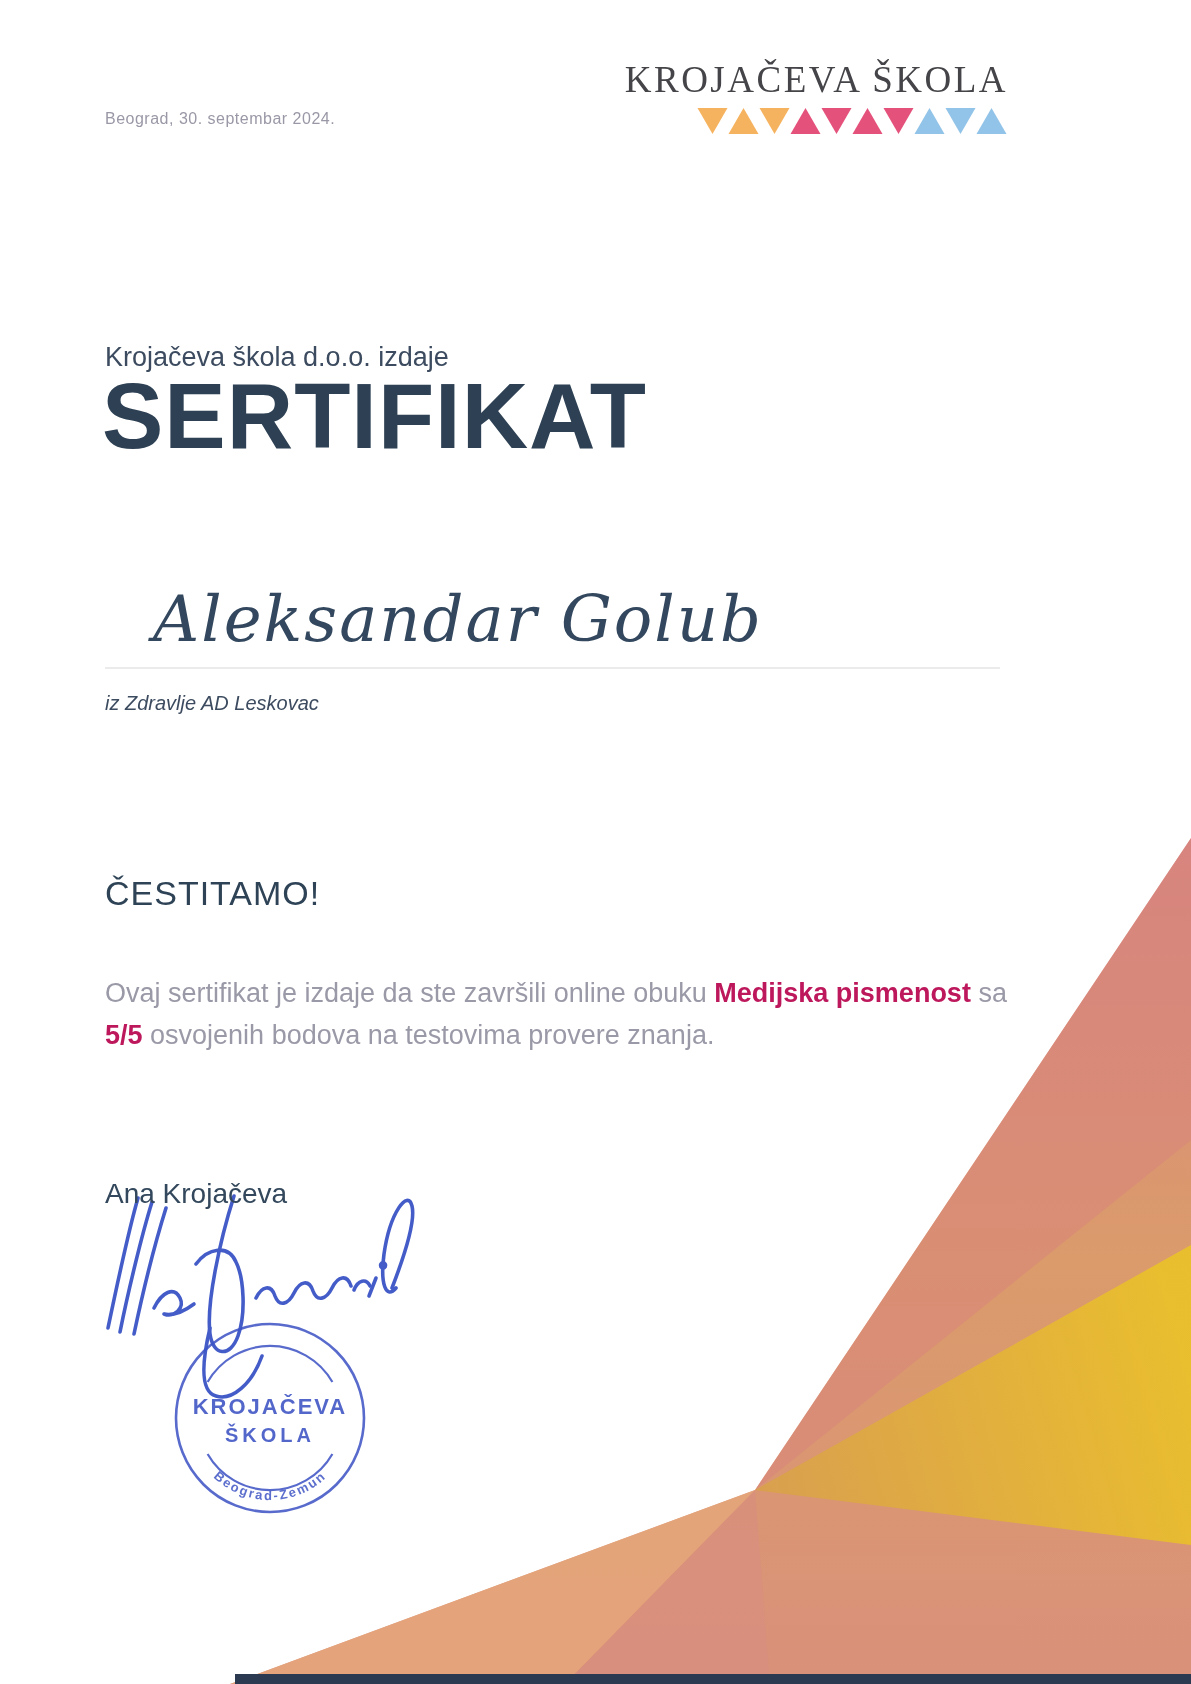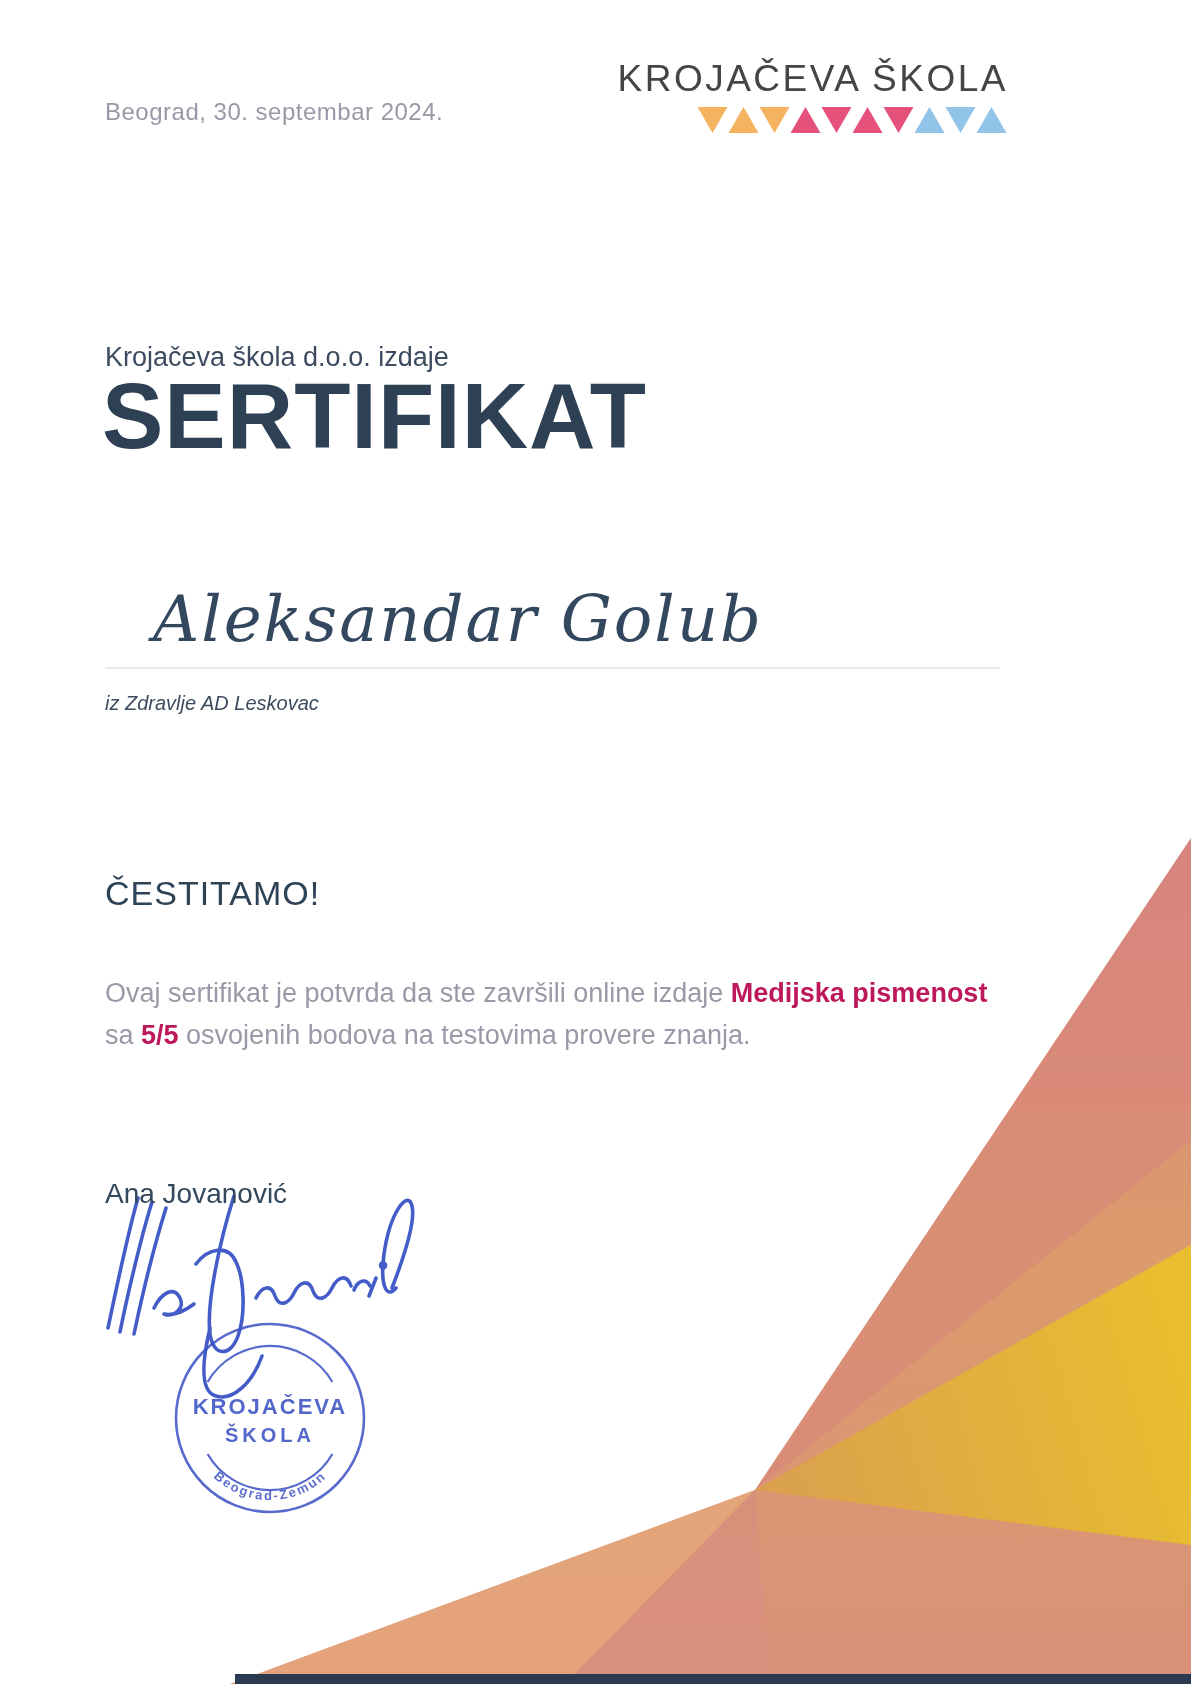--- a/index.html
+++ b/index.html
@@ -1,23 +1,23 @@
 <!DOCTYPE html>
 <html><head>
 <meta charset="utf-8">
 <style>
   html,body{margin:0;padding:0;background:#ffffff;}
   .page{
     position:relative; width:1191px; height:1684px; overflow:hidden;
     background:#ffffff; font-family:"Liberation Sans", sans-serif;
   }
   .abs{position:absolute;}
-  .date-line{left:105px; top:98px; font-size:24px; color:#9a98a6; letter-spacing:.5px;}
+  .date-line{left:105px; top:110px; font-size:16px; color:#9a98a6; letter-spacing:.5px;}
   .logo-wrap{right:183px; top:58px; text-align:right;}
-  .logo-title{font-size:37px; color:#454549; letter-spacing:2.5px; font-weight:500;}
+  .logo-title{font-size:37px; color:#454549; letter-spacing:2.5px; font-weight:500;font-family:Liberation Serif, serif;}
   .tri-band{margin-top:6px; display:block; margin-left:auto;}
   .issuer-line{left:105px; top:342px; font-size:27px; color:#3c4b5f;}
   .cert-title{left:102px; top:370px; font-size:92px; font-weight:800; color:#2e4154; letter-spacing:1px; line-height:1;}
   .recipient-name{
     left:105px; top:582px; font-size:64px; color:#33485e;
     font-family:"DejaVu Serif", serif; font-style:italic; letter-spacing:2px;margin-left:48px;
   }
   .name-underline{left:105px; top:667px; width:895px; height:2px; background:#ebebeb;}
   .recipient-origin{left:105px; top:692px; font-size:20px; color:#3c4b5f; font-style:italic;}
   .congrats{left:105px; top:874px; font-size:34px; color:#2e4356; letter-spacing:1px; font-weight:400;}
@@ -76,23 +76,23 @@
   </div>
 
   <div class="abs issuer-line content">Krojačeva škola d.o.o. izdaje</div>
   <div class="abs cert-title content">SERTIFIKAT</div>
 
   <div class="abs recipient-name content">Aleksandar Golub</div>
   <div class="abs name-underline content"></div>
   <div class="abs recipient-origin content">iz Zdravlje AD Leskovac</div>
 
   <div class="abs congrats content">ČESTITAMO!</div>
-  <p class="abs body-par content"><span>Ovaj sertifikat je potvrda da ste završili online izdaje </span><b>Medijska pismenost</b><span> sa  </span><b>5/5</b><span>  osvojenih bodova na testovima provere znanja.</span></p>
+  <p class="abs body-par content"><span>Ovaj sertifikat je izdaje da ste završili online obuku </span><b>Medijska pismenost</b><span> sa  </span><b>5/5</b><span>  osvojenih bodova na testovima provere znanja.</span></p>
 
-  <div class="abs signer-name content">Ana Jovanović</div>
+  <div class="abs signer-name content">Ana Krojačeva</div>
 
   <svg class="abs stamp-svg" width="204" height="200" viewBox="0 0 200 200">
     <g stroke="#4156c5" fill="none" opacity="0.88">
       <circle cx="100" cy="100" r="94" stroke-width="2.6"></circle>
       <path d="M37.6,64 A72,72 0 0 1 162.4,64" stroke-width="2.2"></path>
       <path d="M37.6,136 A72,72 0 0 0 162.4,136" stroke-width="2.2"></path>
     </g>
     <defs>
       <path id="arcBottom" d="M25.7,134.7 A82,82 0 0 0 174.3,134.7"></path>
     </defs>

